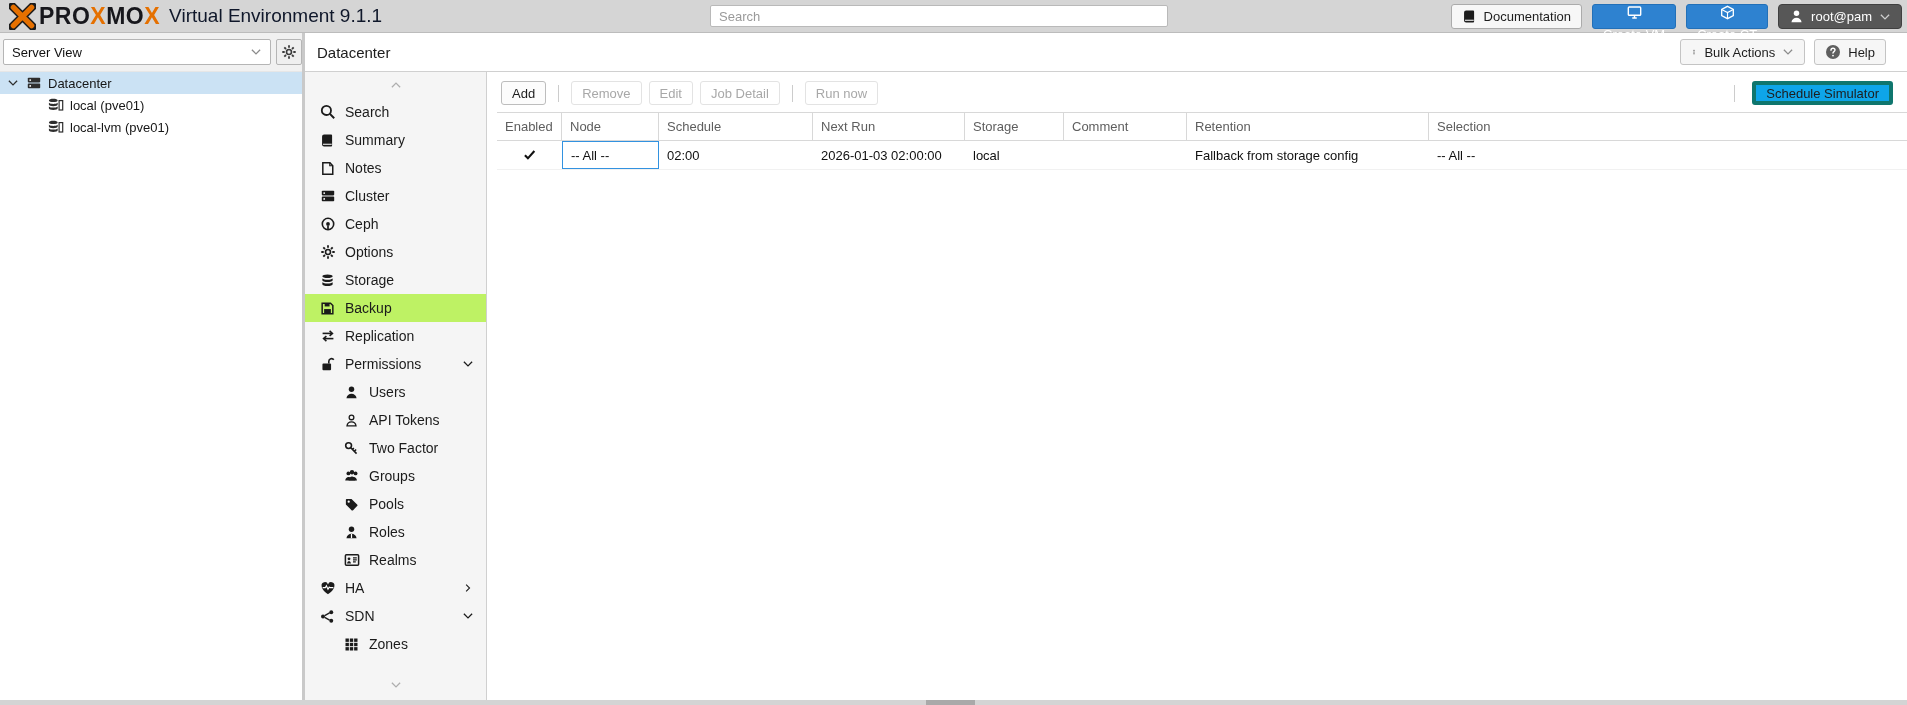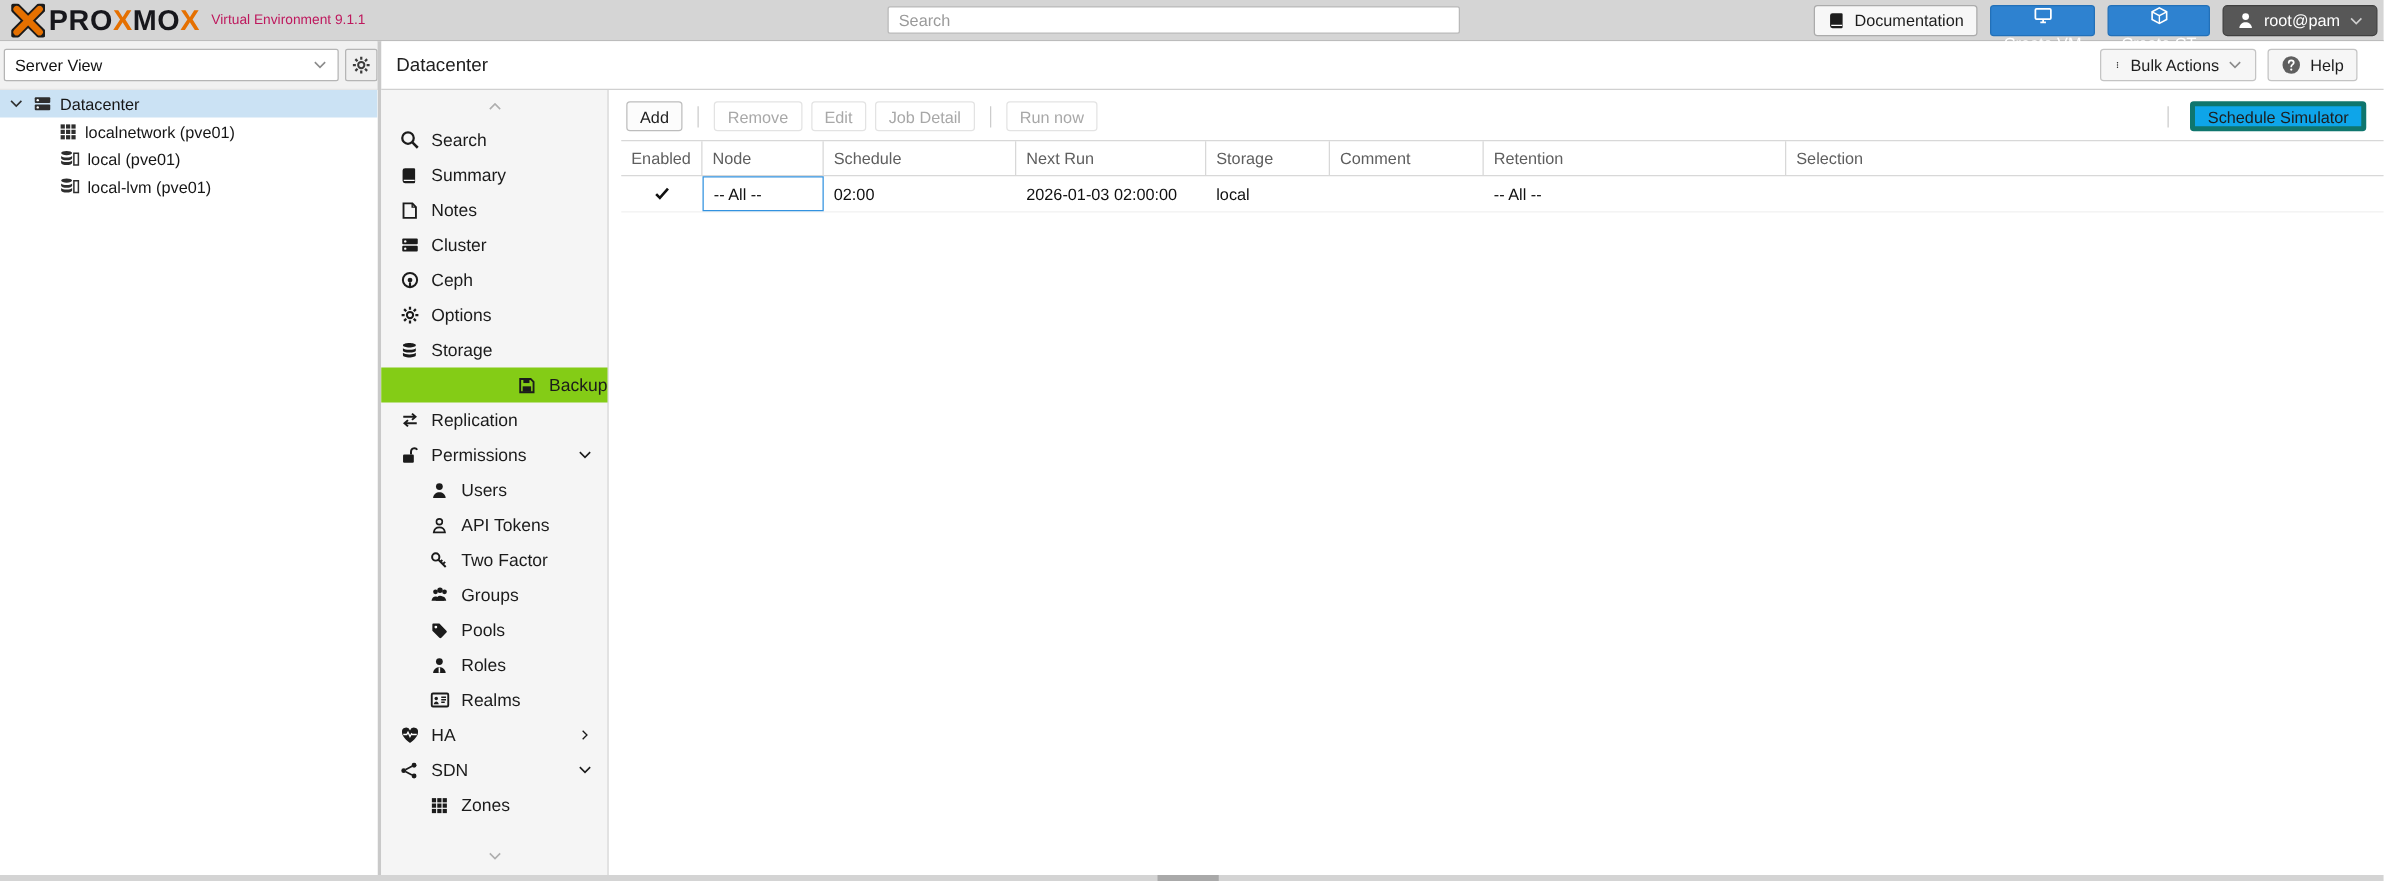--- a/index.html
+++ b/index.html
@@ -13,21 +13,21 @@
 
   
   .topbar {
     position:absolute; top:0; left:0; width:100%; height:33px;
     background:#d5d5d5; border-bottom:1px solid #bcbcbc;
     display:flex; align-items:center;
   }
   .brand { display:flex; align-items:flex-end; margin-left:9px; gap:3px; }
   .wordmark { font-weight:bold; font-size:23px; letter-spacing:.5px; color:#17171c; }
   .wordmark .orange { color:#e57000; }
-  .subtitle { font-size:11px; margin-left:9px; color:#be185d; }
+  .subtitle { font-size:19px; margin-left:9px; color:#0f172a; }
   .search-wrap { position:absolute; left:710px; top:5px; width:458px; height:22px; }
   .search-wrap input {
     width:100%; height:22px; border:1px solid #b9b9b9; border-radius:2px;
     padding:0 8px; font-family:"Liberation Sans",sans-serif; font-size:13px; color:#222; outline:none;
   }
   .search-wrap input::placeholder { color:#9a9a9a; }
   .top-actions { position:absolute; right:5px; top:4px; display:flex; gap:10px; align-items:center; }
   .btn {
     height:25px; display:inline-flex; align-items:center; gap:7px; padding:0 10px;
     border:1px solid #ababab; border-radius:3px; background:#f7f7f7; font-size:13px; color:#1d1d1d; cursor:pointer;
@@ -76,21 +76,21 @@
 
   
   .nav-panel { position:absolute; left:305px; top:72px; bottom:5px; width:182px; background:#f5f5f5; border-right:1px solid #d0d0d0; }
   .nav-scroll { height:26px; display:flex; align-items:center; justify-content:center; color:#aeaeae; cursor:pointer; }
   .nav-scroll.bottom { position:absolute; bottom:2px; left:0; right:0; }
   .nav-item {
     height:28px; display:flex; align-items:center; gap:9px; padding-left:14px;
     font-size:14px; color:#1b1b1b; position:relative; cursor:pointer;
   }
   .nav-item.indent { padding-left:38px; }
-  .nav-item.sel { background:#84cc16;justify-content:flex-end; }
+  .nav-item.sel { background:#bef264; }
   .nav-item .ic { color:#1b1b1b; width:17px; }
   .nav-arrow { position:absolute; right:10px; color:#9c9c9c; }
 
   
   .main { position:absolute; left:487px; top:72px; right:0; bottom:5px; background:#fff; }
   .toolbar { display:flex; align-items:center; padding:9px 14px 0 14px; gap:7px; }
   .tbtn {
     height:24px; padding:0 10px; display:inline-flex; align-items:center;
     border:1px solid #bdbdbd; border-radius:3px; background:#fcfcfc; font-size:13px; color:#1d1d1d; cursor:pointer;
   }
@@ -244,38 +244,20 @@
       </span>
     <span class="ic">
         <svg width="16" height="16" viewBox="0 0 16 16" fill="none">
           <rect x="1.8" y="2.8" width="12.4" height="4.6" rx=".8" fill="currentColor"></rect>
           <rect x="1.8" y="8.6" width="12.4" height="4.6" rx=".8" fill="currentColor"></rect>
           <circle cx="4.2" cy="5.1" r=".95" fill="#fff"></circle>
           <circle cx="4.2" cy="10.9" r=".95" fill="#fff"></circle>
         </svg>
       </span>
     <span>Datacenter</span>
-  </div>
-  <div class="tree-row lv2">
-    <span class="ic">
-        <svg width="15" height="15" viewBox="0 0 16 16" fill="none">
-          <g fill="currentColor">
-            <rect x="1.6" y="1.6" width="3.6" height="3.6"></rect>
-            <rect x="6.2" y="1.6" width="3.6" height="3.6"></rect>
-            <rect x="10.8" y="1.6" width="3.6" height="3.6"></rect>
-            <rect x="1.6" y="6.2" width="3.6" height="3.6"></rect>
-            <rect x="6.2" y="6.2" width="3.6" height="3.6"></rect>
-            <rect x="10.8" y="6.2" width="3.6" height="3.6"></rect>
-            <rect x="1.6" y="10.8" width="3.6" height="3.6"></rect>
-            <rect x="6.2" y="10.8" width="3.6" height="3.6"></rect>
-            <rect x="10.8" y="10.8" width="3.6" height="3.6"></rect>
-          </g>
-        </svg>
-      </span>
-    <span>localnetwork (pve01)</span>
   </div>
   <div class="tree-row lv2">
     <span class="ic">
         <svg width="17" height="16" viewBox="0 0 16 16" fill="none">
           <path fill="currentColor" d="M1.4 3.4c0-1 2-1.7 4.4-1.7s4.4.7 4.4 1.7-2 1.7-4.4 1.7-4.4-.7-4.4-1.7z"></path>
           <path fill="currentColor" d="M1.4 5.7c.9.8 2.5 1.2 4.4 1.2s3.5-.4 4.4-1.2v1.8c0 1-2 1.7-4.4 1.7s-4.4-.7-4.4-1.7z"></path>
           <path fill="currentColor" d="M1.4 9.4c.9.8 2.5 1.2 4.4 1.2s3.5-.4 4.4-1.2v1.9c0 1-2 1.7-4.4 1.7s-4.4-.7-4.4-1.7z"></path>
           <rect x="11.6" y="3.6" width="3.6" height="9.4" stroke="currentColor" stroke-width="1.2"></rect>
         </svg>
       </span>
@@ -568,20 +550,21 @@
             <svg width="14" height="14" viewBox="0 0 16 16" fill="none">
               <path d="M2.2 8.4l3.4 3.4 7.4-8.4" stroke="currentColor" stroke-width="2.4"></path>
             </svg>
           </span>
       </div>
       <div class="rcell c1 focus">-- All --</div>
       <div class="rcell c2">02:00</div>
       <div class="rcell c3">2026-01-03 02:00:00</div>
       <div class="rcell c4">local</div>
       <div class="rcell c5"></div>
+      <div class="rcell c6">Fallback from storage config</div>
       <div class="rcell c7">-- All --</div>
     </div>
   </div>
 </div>
 
 <div class="hscroll">
   <div class="hthumb"></div>
 </div>
 
 </body></html>

